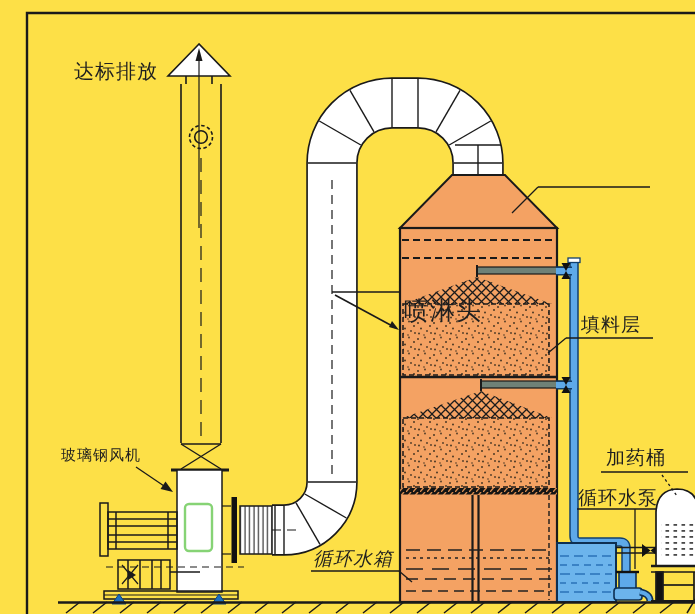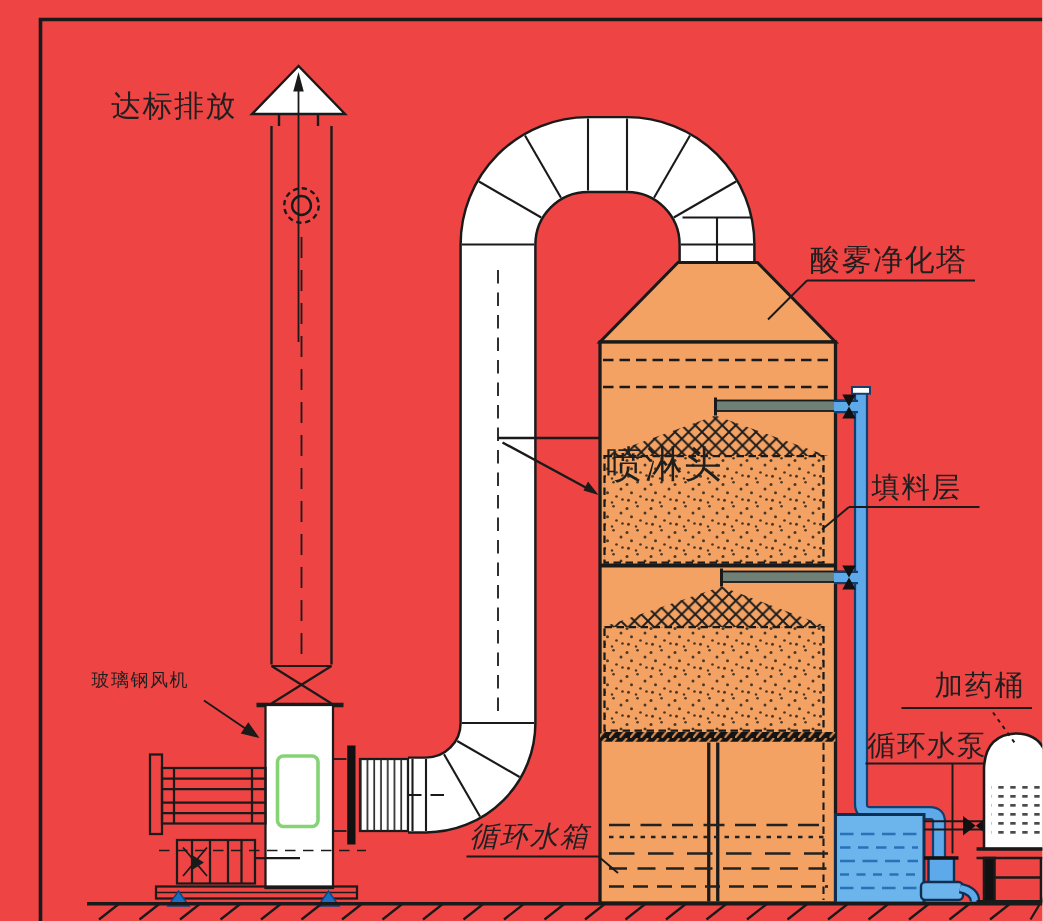--- a/index.html
+++ b/index.html
@@ -1,18 +1,18 @@
 <!DOCTYPE html>
 <html><head>
 <meta charset="utf-8">
 <style>
   html,body{margin:0;padding:0;background:#ffffff;}
   .stage{
     position:relative;width:695px;height:614px;overflow:hidden;
-    background:#ef4444;font-family:"Liberation Sans",sans-serif;
+    background:#fde047;font-family:"Liberation Sans",sans-serif;
   }
   .stage svg{position:absolute;left:0;top:0;}
   .lbl{
     position:absolute;color:#1f1f1f;white-space:nowrap;
     font-family:"Liberation Sans",sans-serif;line-height:1.1;
     letter-spacing:1px;z-index:5;
   }
 </style>
 </head>
 <body>
@@ -275,21 +275,20 @@
       <line x1="635" y1="509" x2="635" y2="569"></line>
     </g>
     <g>
       <line x1="311" y1="571" x2="399" y2="571"></line>
       <line x1="399" y1="571" x2="412" y2="582"></line>
     </g>
   </g>
 </svg>
 
 <div class="lbl" style="left:74px;top:60px;font-size:20px;">达标排放</div>
-<div class="lbl" style="left:540px;top:163px;font-size:20px;">酸雾净化塔</div>
 <div class="lbl" style="left:404px;top:261px;font-size:25px;margin-top:36px;">喷淋头</div>
 <div class="lbl" style="left:581px;top:316px;font-size:19px;font-family:Liberation Mono, monospace;">填料层</div>
-<div class="lbl" style="left:61px;top:447px;font-size:12px;">玻璃钢风机</div>
-<div class="lbl" style="left:606px;top:448px;font-size:19px;margin-left:17px;">加药桶</div>
+<div class="lbl" style="left:61px;top:447px;font-size:15px;">玻璃钢风机</div>
+<div class="lbl" style="left:606px;top:448px;font-size:19px;">加药桶</div>
 <div class="lbl" style="left:578px;top:488px;font-size:19px;">循环水泵</div>
 <div class="lbl" style="left:313px;top:549px;font-size:19px;font-style:italic;">循环水箱</div>
 
 </div>
 
 </body></html>

